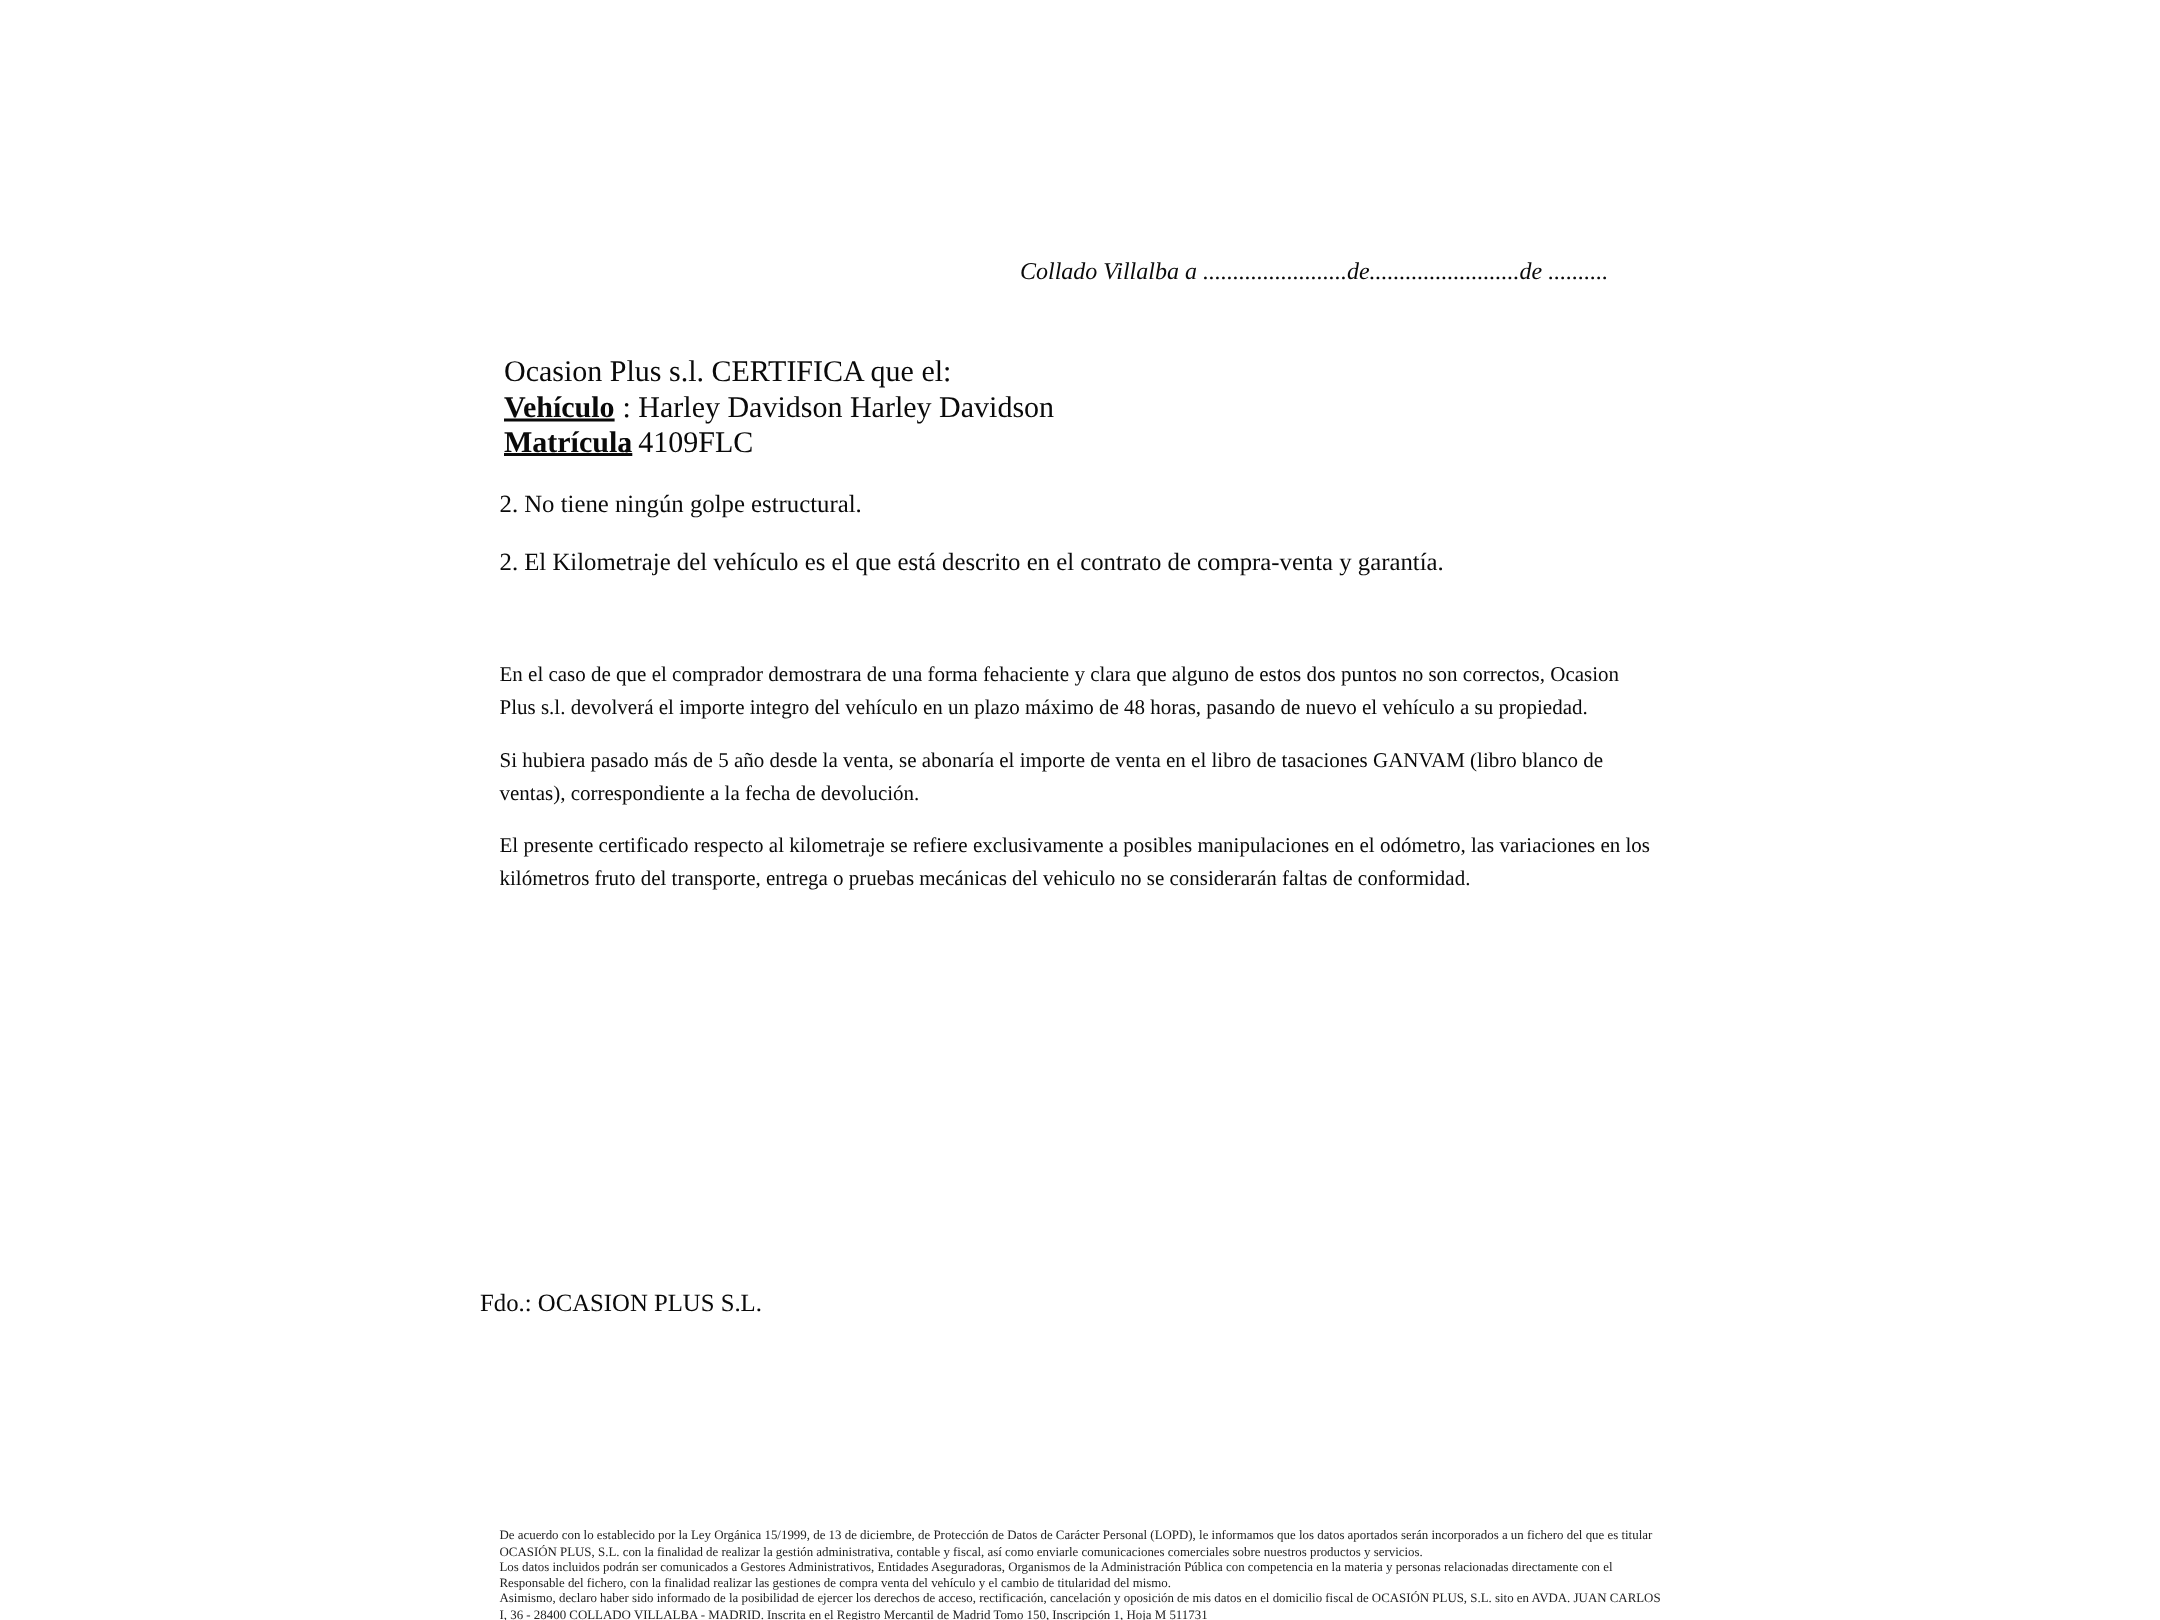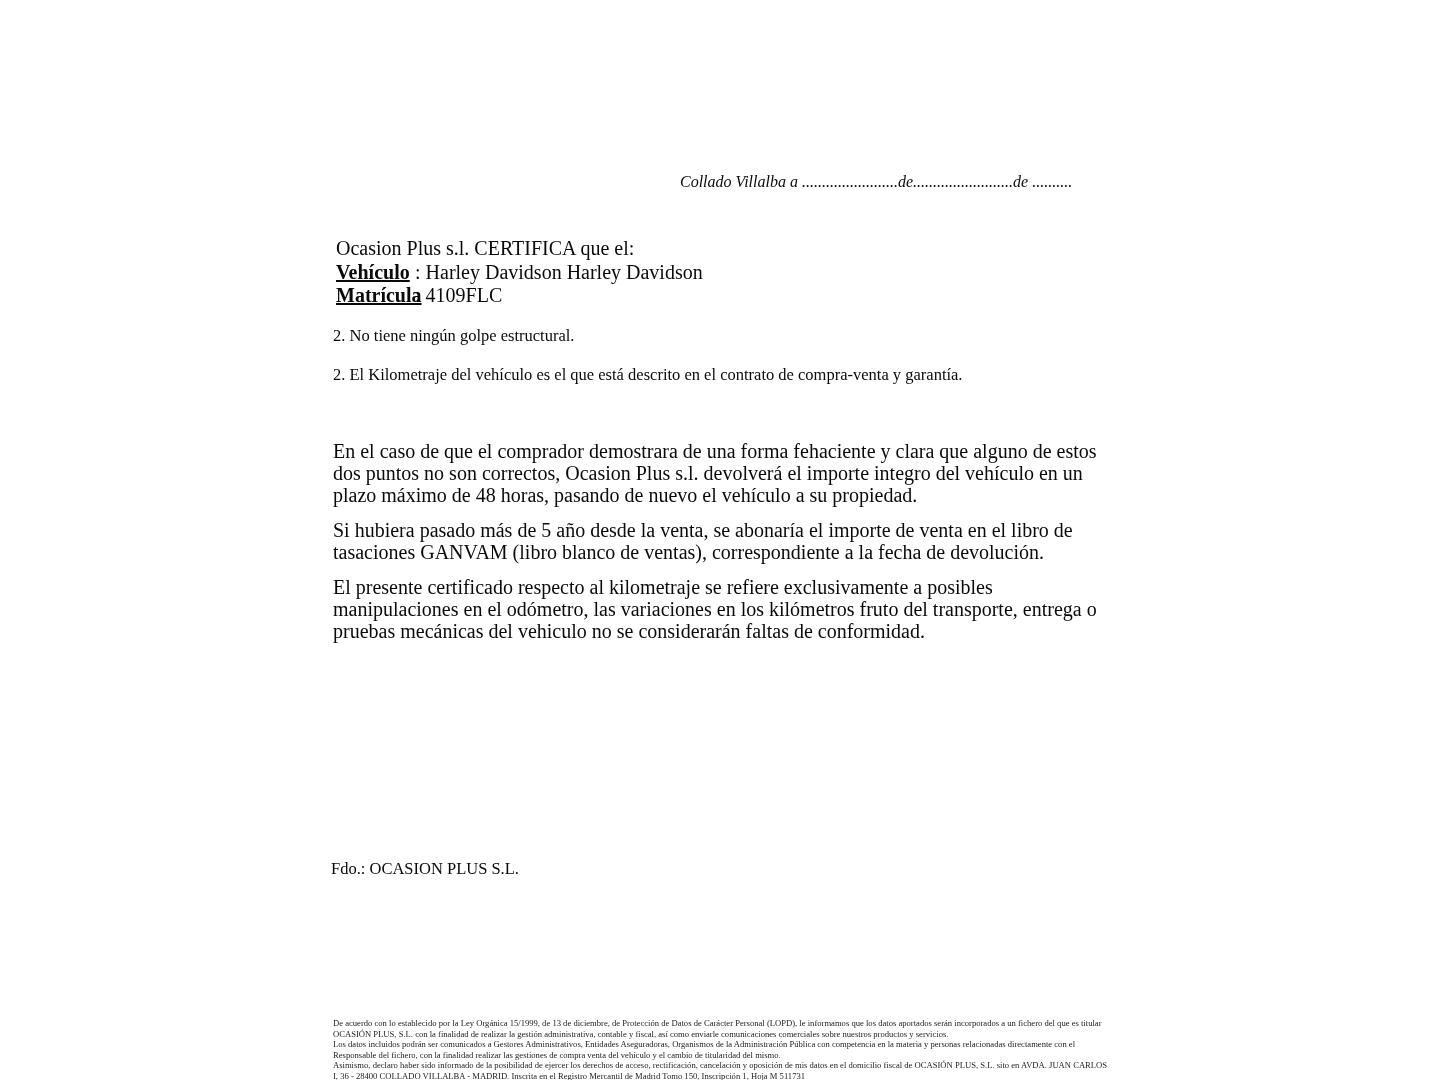--- a/index.html
+++ b/index.html
@@ -29,25 +29,25 @@
   .label-cell{display:inline-block;width:79px;font-weight:bold;}
   .u{text-decoration:underline;}
   .point{
     position:absolute;left:333px;
     font-size:16.5px;line-height:22px;width:780px;
   }
   .point-1{top:325px;}
   .point-2{top:364px;}
   .paras{
     position:absolute;left:333px;top:440px;width:768px;
-    font-size:20px;line-height:22px;
+    font-size:14px;line-height:22px;
   }
   .paras p{margin:0 0 13px 0;}
   .signature{
-    position:absolute;left:331px;top:858px;
+    position:absolute;left:320px;top:858px;
     font-size:16.5px;line-height:22px;
   }
   .legal{
     position:absolute;left:333px;top:1018px;width:778px;
     font-size:8.6px;line-height:10.6px;
     color:#222;
   }
   .legal p{margin:0;}
 </style>
 </head>

